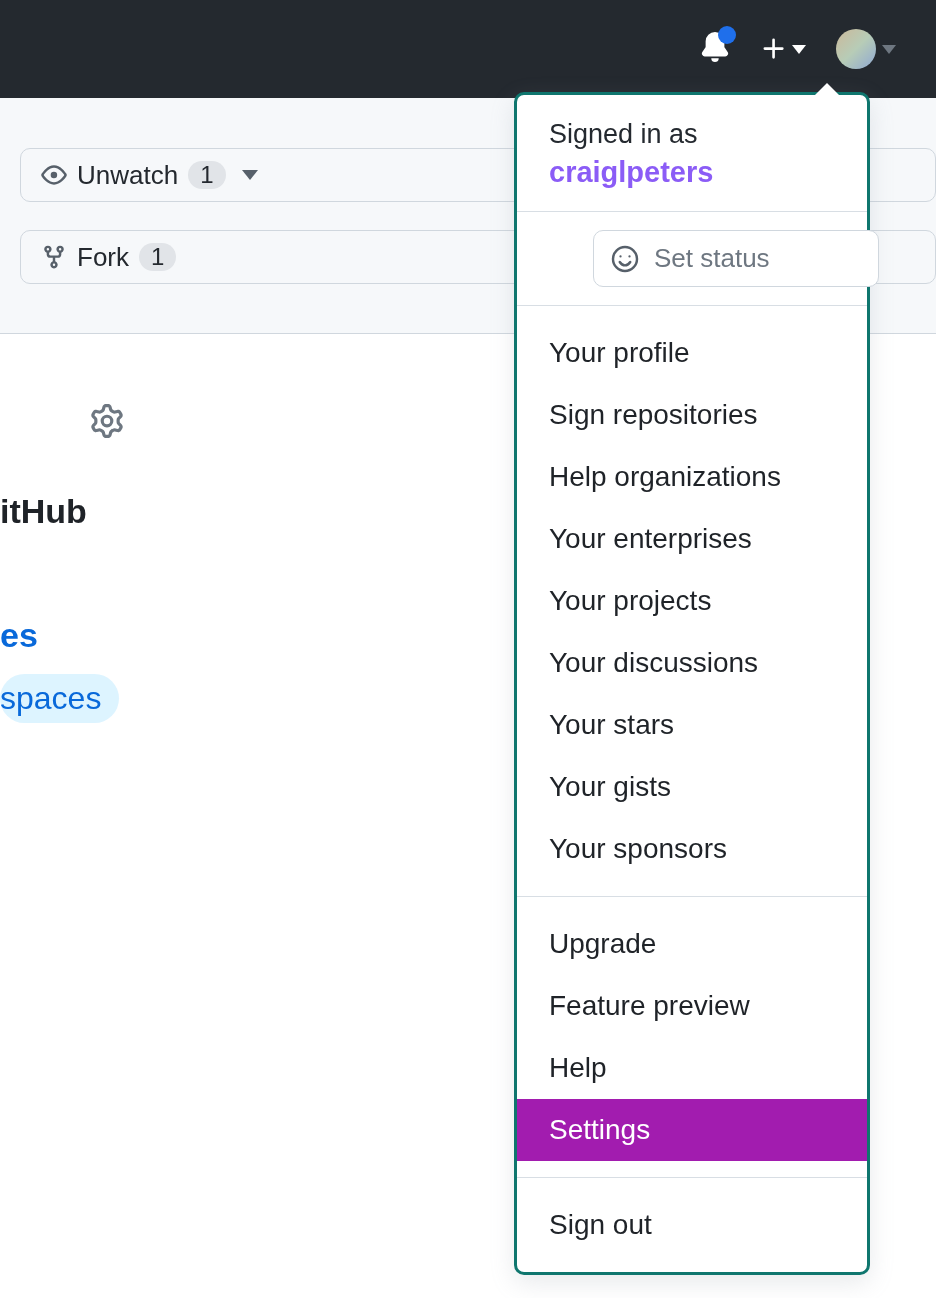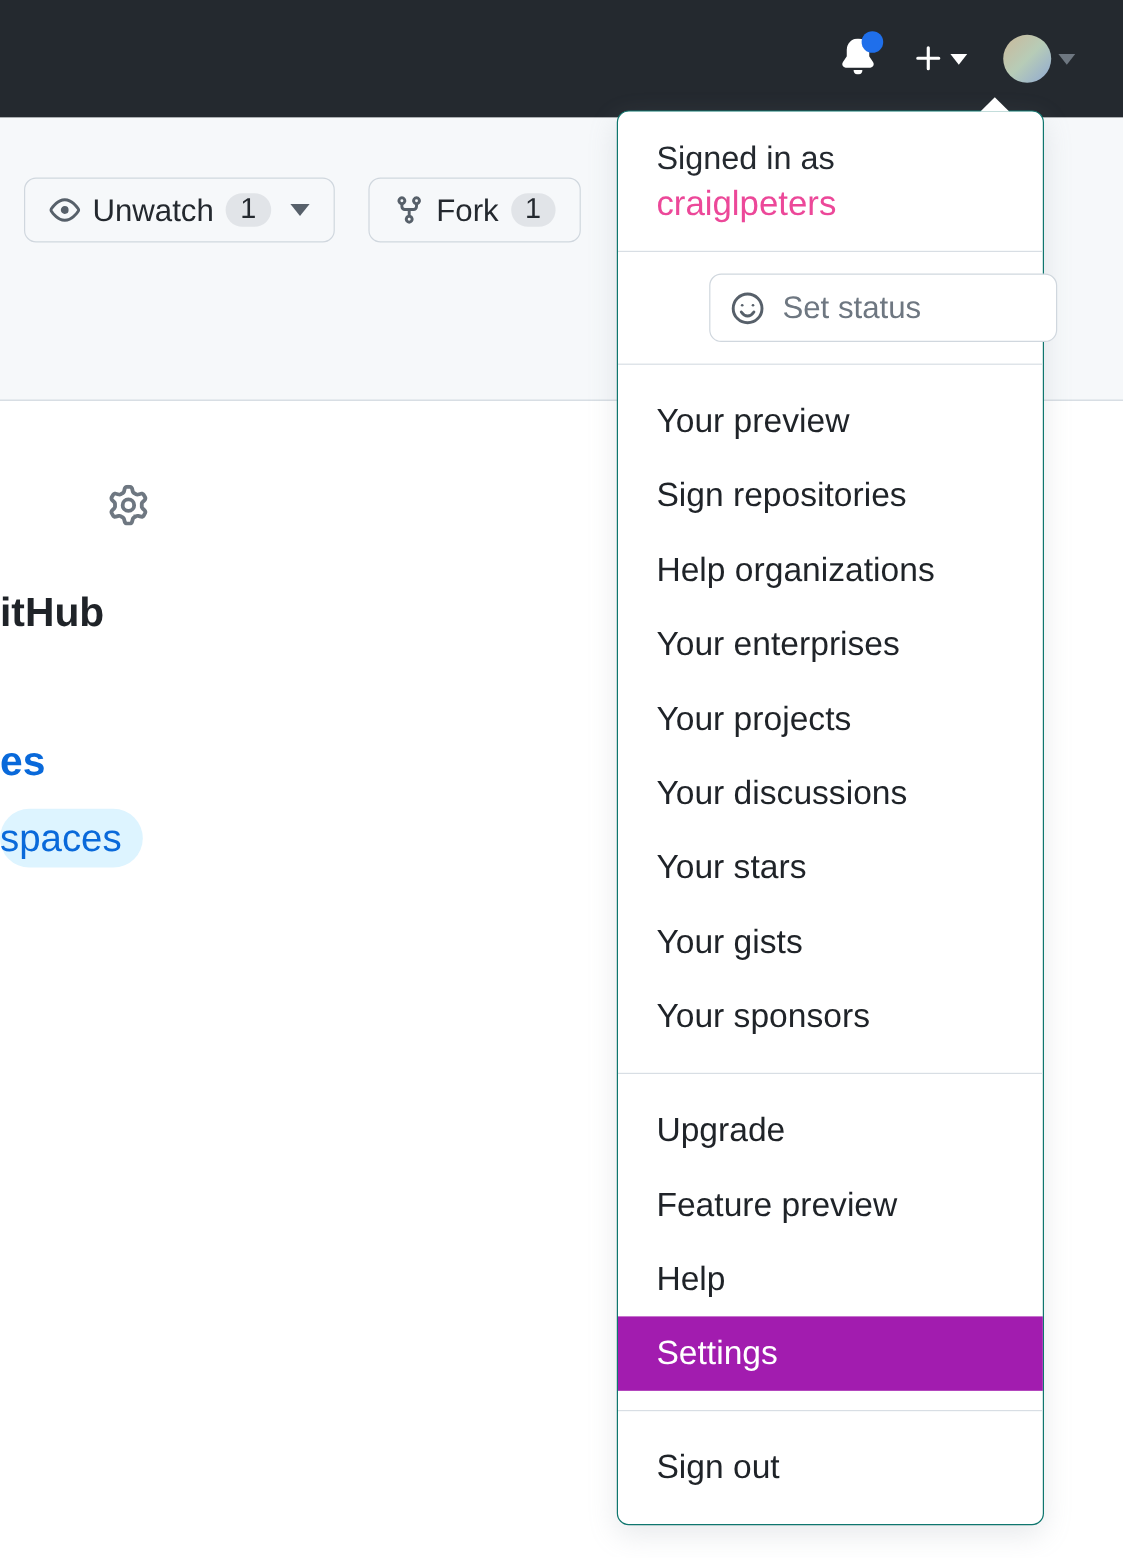--- a/index.html
+++ b/index.html
@@ -42,20 +42,21 @@
       border-top: 9px solid #fff;
     }
     .caret-down.grey { border-top-color:#6e7781; }
     .subheader {
       background: #f6f8fa;
       border-bottom: 1px solid #d0d7de;
       height: 236px;
       padding: 50px 0 0 20px;
       display: flex;
       gap: 28px;
+      flex-direction: column;
     }
     .counter-btn {
       display: inline-flex;
       align-items: center;
       gap: 10px;
       background: #f6f8fa;
       border: 1px solid #d0d7de;
       border-radius: 10px;
       padding: 10px 20px;
       font-size: 26px;
@@ -96,37 +97,37 @@
       background:#ddf4ff; color:#0969da;
       font-size:32px; font-weight:500;
       padding:6px 18px 6px 0;
       border-radius:28px;
     }
     .dropdown {
       position:absolute;
       top:92px; left:514px;
       width:356px;
       background:#fff;
-      border:1px solid #0f766e;
+      border:3px solid #0f766e;
       border-radius:10px;
       box-shadow:0 8px 24px rgba(140,149,159,.2);
       z-index:100;
     }
     .dropdown::before {
       content:"";
       position:absolute;
       top:-12px; right:28px;
       width:0;height:0;
       border-left:12px solid transparent;
       border-right:12px solid transparent;
       border-bottom:12px solid #fff;
     }
     .dd-header { padding:24px 32px 22px; }
     .dd-header .line1 { font-size:27px; color:#24292f; }
-    .dd-header .line2 { font-size:29px; font-weight:400; color:#ec4899; margin-top:6px; }
+    .dd-header .line2 { font-size:29px; font-weight:700; color:#8b5cf6; margin-top:6px; }
     .dd-sep { height:1px; background:#d8dee4; }
     .dd-status-row { padding:18px 32px; }
     .status-btn {
       width:100%;
       display:flex; align-items:center; gap:14px;
       border:1px solid #d0d7de;
       border-radius:10px;
       padding:12px 16px;
       color:#6e7781;
       font-size:26px;
@@ -211,21 +212,21 @@
           <circle cx="8" cy="8" r="6.4"></circle>
           <circle cx="5.6" cy="6.6" r=".6" fill="#57606a" stroke="none"></circle>
           <circle cx="10.4" cy="6.6" r=".6" fill="#57606a" stroke="none"></circle>
           <path d="M5.2 9.6c.8 1.2 1.8 1.8 2.8 1.8s2-.6 2.8-1.8" stroke-linecap="round"></path>
         </svg>
       <span>Set status</span>
     </button>
   </div>
   <div class="dd-sep"></div>
   <div class="dd-list" id="group1">
-      <div class="dd-item">Your preview</div>
+      <div class="dd-item">Your profile</div>
       <div class="dd-item">Sign repositories</div>
       <div class="dd-item">Help organizations</div>
       <div class="dd-item">Your enterprises</div>
       <div class="dd-item">Your projects</div>
       <div class="dd-item">Your discussions</div>
       <div class="dd-item">Your stars</div>
       <div class="dd-item">Your gists</div>
       <div class="dd-item">Your sponsors</div>
     </div>
   <div class="dd-sep"></div>

